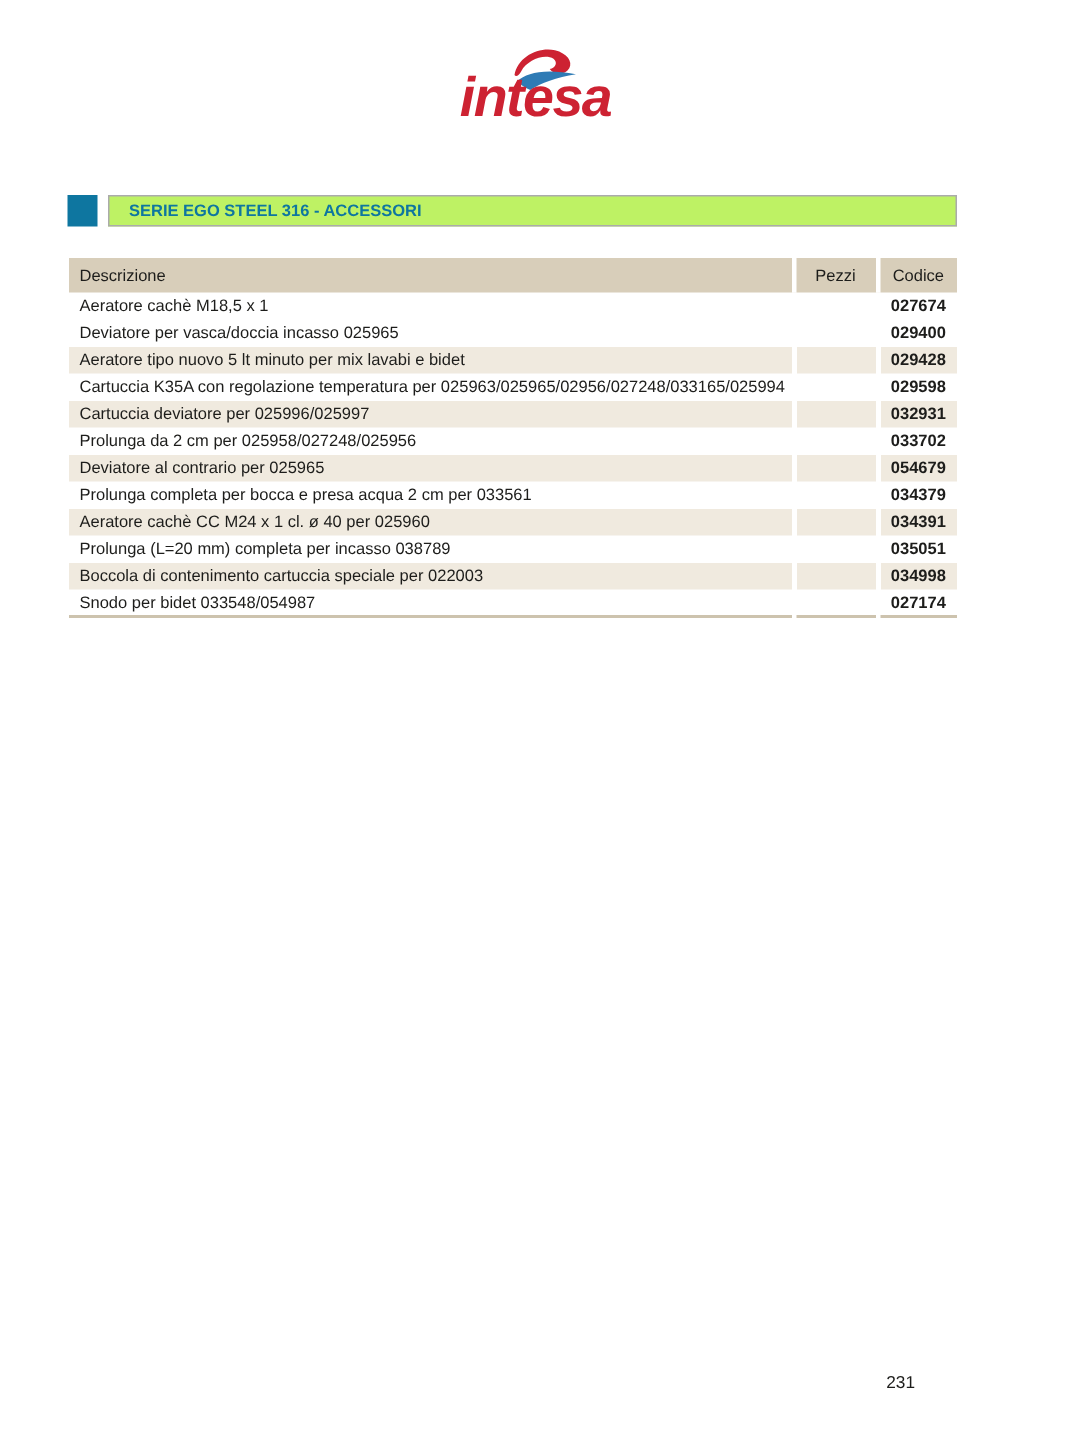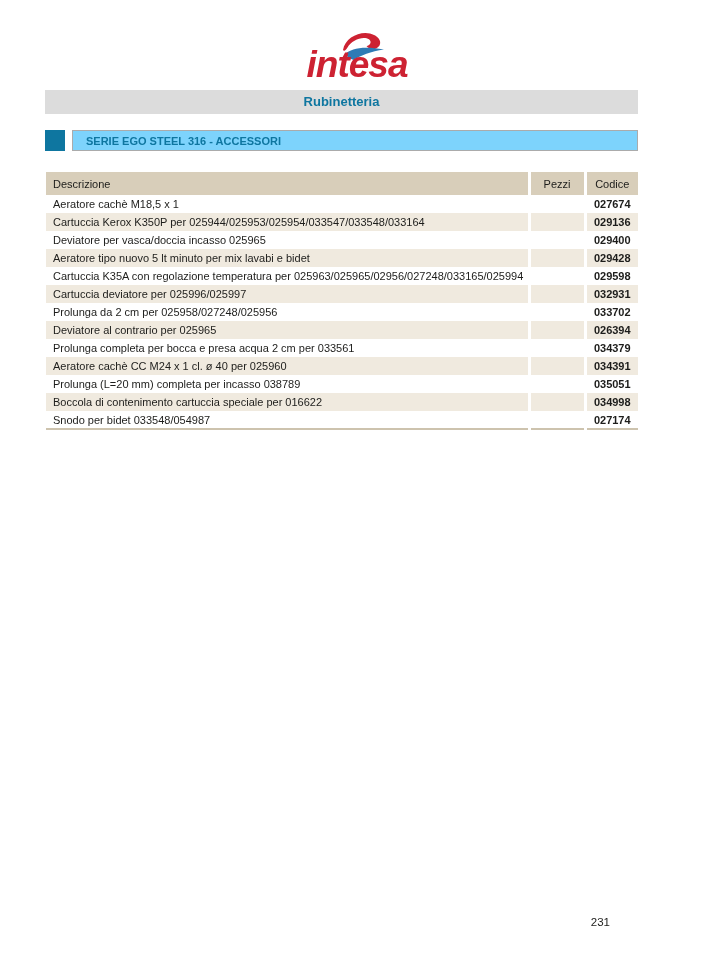--- a/index.html
+++ b/index.html
@@ -68,21 +68,21 @@
     width: 20px;
     height: 21px;
     background: #0e76a0;
   }
   .section-box {
     position: absolute;
     left: 72px;
     top: 130px;
     width: 566px;
     height: 21px;
-    background: #7dd3fc;
+    background: #bef264;
     border: 1px solid #ababab;
     padding-left: 13px;
   }
   .section-box span {
     font-size: 11px;
     font-weight: bold;
     color: #0e76a0;
     line-height: 19px;
   }
 
@@ -144,23 +144,20 @@
 <div class="page">
 
   <div class="logo">
     <svg class="logo-swoosh" viewBox="0 0 52 30" xmlns="http://www.w3.org/2000/svg">
       <path d="M8 20 C10 8 24 1 35 3.5 C43 5.5 47 11 44.5 15.5 C41.5 20.5 34 20 31.5 16 C35.5 15.5 37 11.5 34 9.2 C28 5.5 16.5 10 12.5 17.5 C11 20.3 9 21.5 8 20 Z" fill="#cd2232"></path>
       <path d="M10 24 C16 18.5 28 15.5 49 19.5 C36 21.5 25.5 25.5 18.5 30 C14.5 28.3 11.5 26.3 10 24 Z" fill="#2e7bb5"></path>
     </svg>
     <div class="logo-text">intesa</div>
   </div>
 
-  <div class="header-bar">
-    <span>Rubinetteria</span>
-  </div>
 
   <div class="section-square"></div>
   <div class="section-box">
     <span>SERIE EGO STEEL 316 - ACCESSORI</span>
   </div>
 
   <table class="product-table">
     <colgroup>
         <col class="c1">
         <col class="c2">
@@ -172,25 +169,20 @@
         <th>Pezzi</th>
         <th>Codice</th>
       </tr>
     </thead>
     <tbody>
         <tr>
           <td>Aeratore cachè M18,5 x 1</td>
           <td></td>
           <td>027674</td>
         </tr>
-        <tr class="alt">
-          <td>Cartuccia Kerox K350P per 025944/025953/025954/033547/033548/033164</td>
-          <td></td>
-          <td>029136</td>
-        </tr>
         <tr>
           <td>Deviatore per vasca/doccia incasso 025965</td>
           <td></td>
           <td>029400</td>
         </tr>
         <tr class="alt">
           <td>Aeratore tipo nuovo 5 lt minuto per mix lavabi e bidet</td>
           <td></td>
           <td>029428</td>
         </tr>
@@ -205,39 +197,39 @@
           <td>032931</td>
         </tr>
         <tr>
           <td>Prolunga da 2 cm per 025958/027248/025956</td>
           <td></td>
           <td>033702</td>
         </tr>
         <tr class="alt">
           <td>Deviatore al contrario per 025965</td>
           <td></td>
-          <td>026394</td>
+          <td>054679</td>
         </tr>
         <tr>
           <td>Prolunga completa per bocca e presa acqua 2 cm per 033561</td>
           <td></td>
           <td>034379</td>
         </tr>
         <tr class="alt">
           <td>Aeratore cachè CC M24 x 1 cl. ø 40 per 025960</td>
           <td></td>
           <td>034391</td>
         </tr>
         <tr>
           <td>Prolunga (L=20 mm) completa per incasso 038789</td>
           <td></td>
           <td>035051</td>
         </tr>
         <tr class="alt">
-          <td>Boccola di contenimento cartuccia speciale per 016622</td>
+          <td>Boccola di contenimento cartuccia speciale per 022003</td>
           <td></td>
           <td>034998</td>
         </tr>
         <tr>
           <td>Snodo per bidet 033548/054987</td>
           <td></td>
           <td>027174</td>
         </tr>
       </tbody>
   </table>

